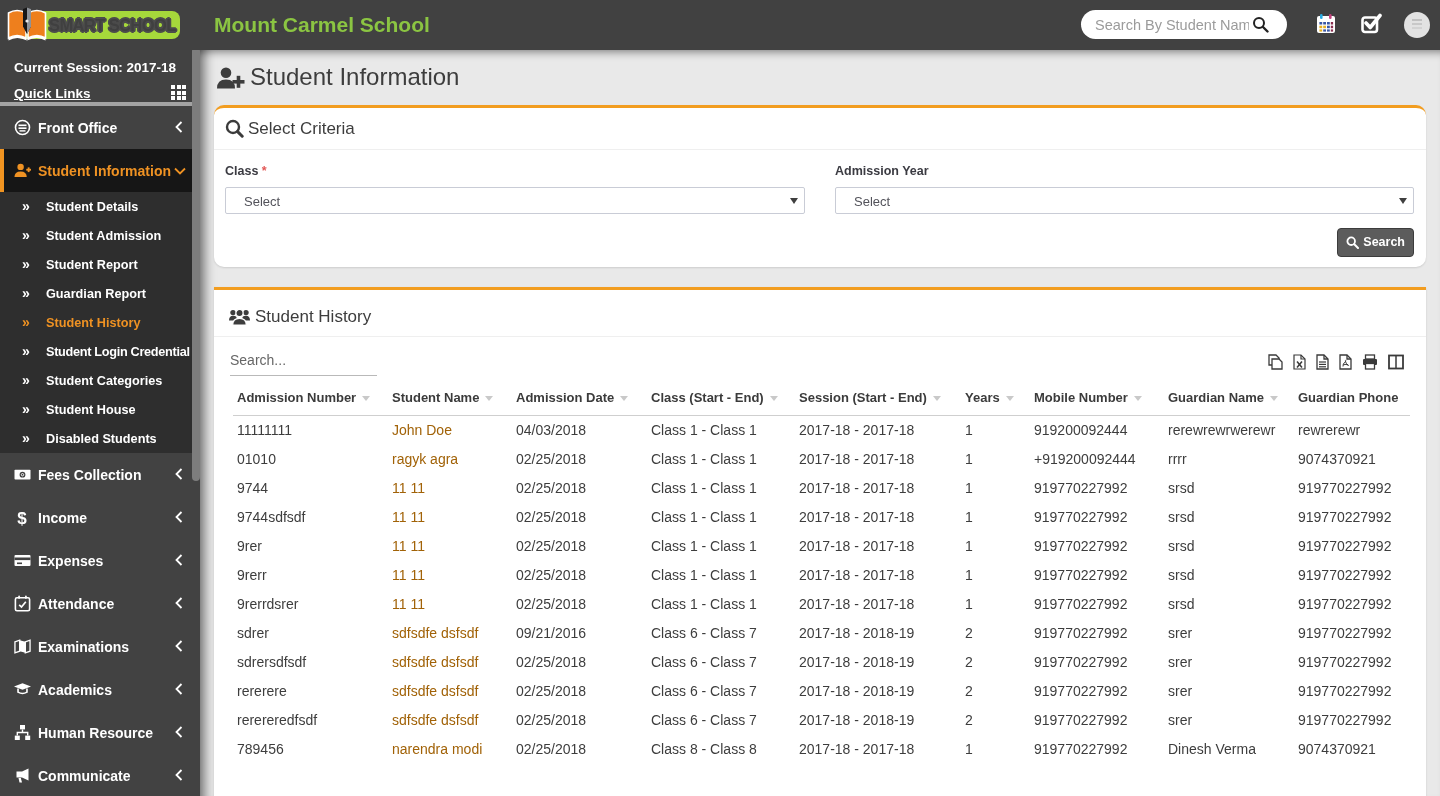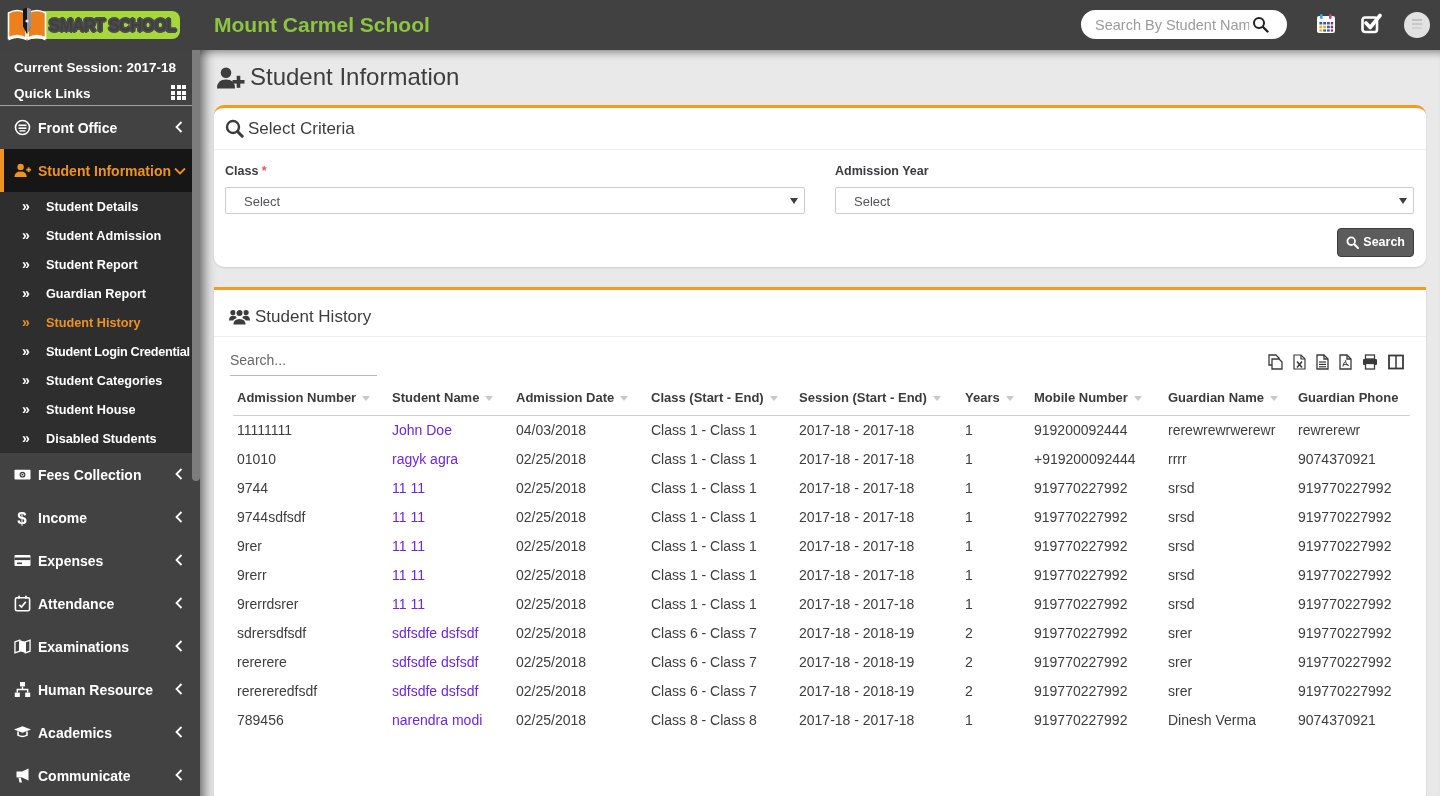--- a/index.html
+++ b/index.html
@@ -16,21 +16,21 @@
 .nav-search { position:absolute; left:1081px; top:10px; width:206px; height:29px; background:#fff; border-radius:15px; }
 .nav-search .ph { position:absolute; left:14px; top:6.5px; font-size:14.5px; color:#9b9b9b; width:154px; overflow:hidden; white-space:nowrap; }
 .nav-search svg { position:absolute; right:18px; top:6px; }
 .nav-ico { position:absolute; top:13px; }
 .avatar { position:absolute; left:1404px; top:12px; width:26px; height:26px; border-radius:50%; background:#e2e2e2; }
 .avatar div { position:absolute; left:8px; top:7px; width:10px; height:2px; background:#c0c0c0; box-shadow:0 4px 0 #c8c8c8, 0 8px 0 #d2d2d2; }
 
 
 .sidebar { position:absolute; left:0; top:50px; width:200px; height:746px; background:#424242; z-index:20; }
 .session { height:28px; padding:10px 14px 0 14px; color:#fff; font-size:13.5px; font-weight:bold; }
-.quicklinks { height:28px; padding:8px 14px 0 14px; color:#fff; font-size:13.5px; font-weight:bold; position:relative; border-bottom:1px solid #a3a3a3; }
+.quicklinks { height:28px; padding:8px 14px 0 14px; color:#fff; font-size:13.5px; font-weight:bold; position:relative; border-bottom:4px solid #a3a3a3;text-decoration:underline; }
 .qgrid { position:absolute; right:14px; top:7px; width:15px; height:15px; display:grid; grid-template-columns:4px 4px 4px; grid-template-rows:4px 4px 4px; gap:1.5px; }
 .qgrid i { background:#fff; }
 ul.menu { list-style:none; }
 .mi { position:relative; height:43px; color:#fff; }
 .mi .lbl { position:absolute; left:38px; top:14px; font-size:14px; font-weight:bold; }
 .mi .mico { position:absolute; left:14px; top:13px; width:17px; height:17px; }
 .mi .chev { position:absolute; right:17px; top:15px; }
 .mi.active { background:#161616; }
 .mi.active::before { content:""; position:absolute; left:0; top:0; width:4px; height:100%; background:#f09421; }
 .mi.active .lbl { color:#ef9223; }
@@ -62,21 +62,21 @@
 .btnrow { position:absolute; right:12px; top:120px; z-index:2; }
 .btn { display:flex; align-items:center; gap:4px; background:#5c5c5c; border:1px solid #3c3c3c; border-radius:4px; color:#fff; font-size:12.5px; font-weight:bold; padding:5px 8px 6px 8px; height:29px;margin-left:12px; }
 .card2 { height:520px; margin-top:20px; }
 .card2 .card-h h2 { top:17px; left:41px; }
 .card2 .card-h .hico { left:15px; }
 .dt-search { position:absolute; left:16px; top:62px; width:147px; height:24px; border-bottom:1px solid #b9b9b9; font-size:14px; color:#666; }
 .dt-icons { position:absolute; right:22px; top:64px; display:flex; gap:10px; }
 table.dt { position:absolute; left:19px; top:92px; width:1177px; border-collapse:collapse; table-layout:fixed; }
 table.dt th { text-align:left; font-size:13px; color:#3b3b3b; padding:8px 0 10px 4px; border-bottom:1px solid #cfcfcf; white-space:nowrap; }
 table.dt td { font-size:14px; color:#3d3d3d; height:29px; padding:0 0 0 4px; white-space:nowrap; overflow:hidden; }
-table.dt a { color:#6d28d9; text-decoration:none; }
+table.dt a { color:#a16207; text-decoration:none; }
 .sarr { display:inline-block; width:0; height:0; border-left:4px solid transparent; border-right:4px solid transparent; border-top:5px solid #c9c9c9; margin-left:6px; vertical-align:middle; }
 </style>
 </head>
 <body>
 
 <div class="navbar">
   <div class="logo">
     <div class="logo-pill">
         <span>SMART SCHOOL</span>
       </div>
@@ -252,37 +252,37 @@
           <path d="M1 2.5 L6 0.8 L6 12.5 L1 14.2 Z" fill="none" stroke="#fff" stroke-width="1.4"></path>
           <path d="M6 0.8 L12 2.5 L12 14.2 L6 12.5 Z" fill="#fff"></path>
           <path d="M12 2.5 L17 0.8 L17 12.5 L12 14.2 Z" fill="none" stroke="#fff" stroke-width="1.4"></path>
         </svg>
       <span class="lbl">Examinations</span>
       <svg class="chev" width="8" height="12" viewBox="0 0 8 12">
           <path d="M6.5 1 L1.5 6 L6.5 11" fill="none" stroke="#fff" stroke-width="1.8"></path>
         </svg>
     </li>
     <li class="mi">
+      <svg class="mico" viewBox="0 0 19 15">
+          <path d="M9.5 0.5 L19 4.2 L9.5 7.9 L0 4.2 Z" fill="#fff"></path>
+          <path d="M4.5 6.5 L4.5 10.5 Q9.5 13.5 14.5 10.5 L14.5 6.5" fill="none" stroke="#fff" stroke-width="1.8"></path>
+        </svg>
+      <span class="lbl">Academics</span>
+      <svg class="chev" width="8" height="12" viewBox="0 0 8 12">
+          <path d="M6.5 1 L1.5 6 L6.5 11" fill="none" stroke="#fff" stroke-width="1.8"></path>
+        </svg>
+    </li>
+    <li class="mi">
       <svg class="mico" viewBox="0 0 17 17">
           <rect x="6" y="1" width="5" height="4.4" fill="#fff"></rect>
           <rect x="0.8" y="11.6" width="5" height="4.4" fill="#fff"></rect>
           <rect x="11.2" y="11.6" width="5" height="4.4" fill="#fff"></rect>
           <path d="M8.5 5.4 L8.5 8.5 M3.3 11.6 L3.3 8.5 L13.7 8.5 L13.7 11.6" stroke="#fff" stroke-width="1.4" fill="none"></path>
         </svg>
       <span class="lbl">Human Resource</span>
-      <svg class="chev" width="8" height="12" viewBox="0 0 8 12">
-          <path d="M6.5 1 L1.5 6 L6.5 11" fill="none" stroke="#fff" stroke-width="1.8"></path>
-        </svg>
-    </li>
-    <li class="mi">
-      <svg class="mico" viewBox="0 0 19 15">
-          <path d="M9.5 0.5 L19 4.2 L9.5 7.9 L0 4.2 Z" fill="#fff"></path>
-          <path d="M4.5 6.5 L4.5 10.5 Q9.5 13.5 14.5 10.5 L14.5 6.5" fill="none" stroke="#fff" stroke-width="1.8"></path>
-        </svg>
-      <span class="lbl">Academics</span>
       <svg class="chev" width="8" height="12" viewBox="0 0 8 12">
           <path d="M6.5 1 L1.5 6 L6.5 11" fill="none" stroke="#fff" stroke-width="1.8"></path>
         </svg>
     </li>
     <li class="mi">
       <svg class="mico" viewBox="0 0 17 17">
           <path d="M14.5 1.5 L14.5 13.5 L8 10.5 L2.5 10.5 L2.5 4.5 L8 4.5 Z" fill="#fff"></path>
           <path d="M4.5 11 L5.5 15.5 L8 15.5 L6.8 11" fill="#fff"></path>
         </svg>
       <span class="lbl">Communicate</span>
@@ -489,20 +489,31 @@
             <td><a>11 11</a></td>
             <td>02/25/2018</td>
             <td>Class 1 - Class 1</td>
             <td>2017-18 - 2017-18</td>
             <td>1</td>
             <td>919770227992</td>
             <td>srsd</td>
             <td>919770227992</td>
           </tr>
         <tr>
+            <td>sdrer</td>
+            <td><a>sdfsdfe dsfsdf</a></td>
+            <td>09/21/2016</td>
+            <td>Class 6 - Class 7</td>
+            <td>2017-18 - 2018-19</td>
+            <td>2</td>
+            <td>919770227992</td>
+            <td>srer</td>
+            <td>919770227992</td>
+          </tr>
+        <tr>
             <td>sdrersdfsdf</td>
             <td><a>sdfsdfe dsfsdf</a></td>
             <td>02/25/2018</td>
             <td>Class 6 - Class 7</td>
             <td>2017-18 - 2018-19</td>
             <td>2</td>
             <td>919770227992</td>
             <td>srer</td>
             <td>919770227992</td>
           </tr>

